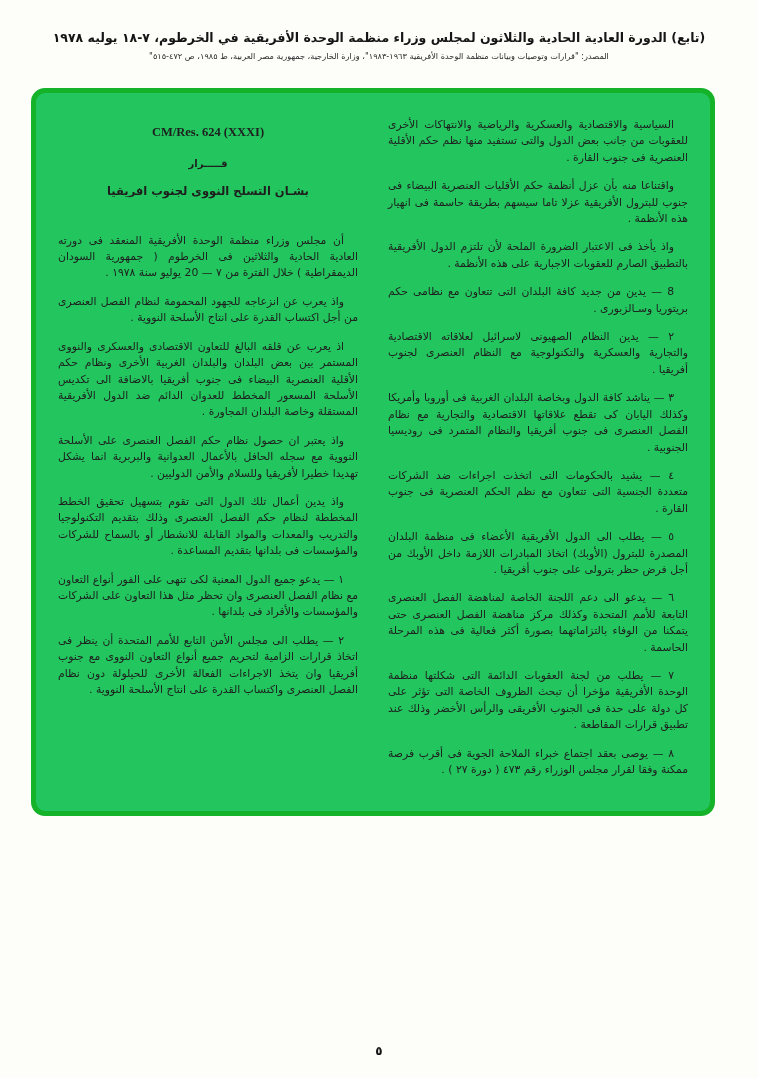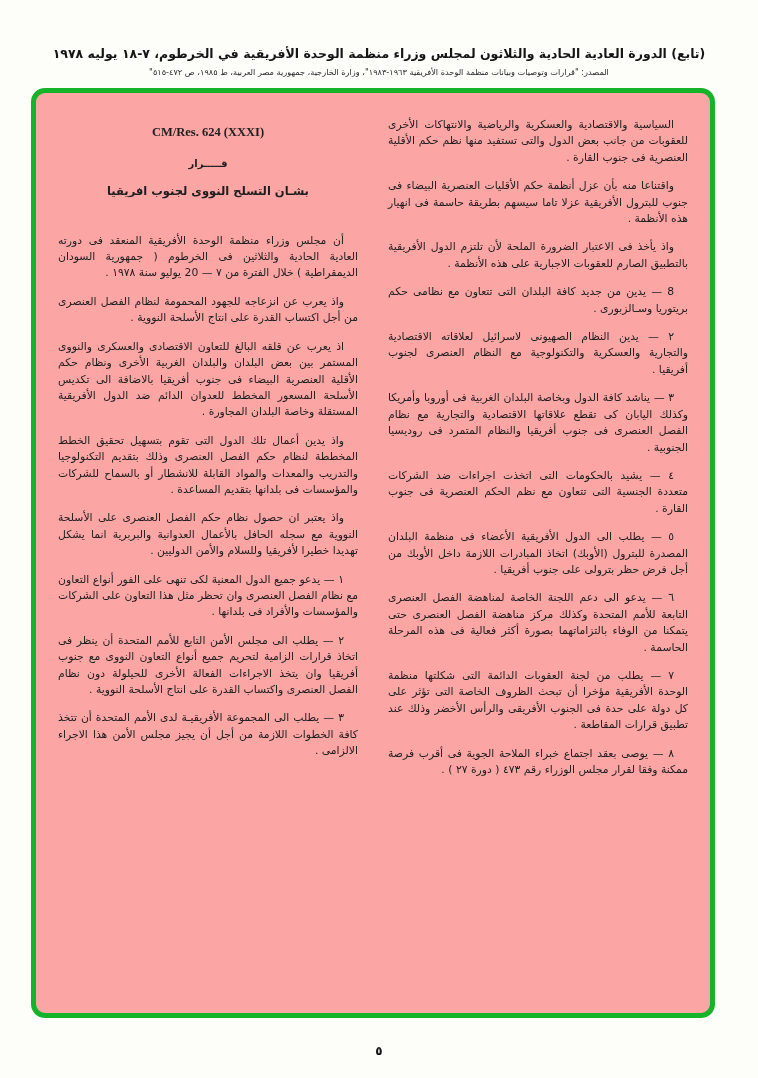--- a/index.html
+++ b/index.html
@@ -9,42 +9,42 @@
     font-family:"DejaVu Sans",sans-serif;
     color:#1e1e1e;
     overflow:hidden;
   }
   .page{
     position:relative;
     width:758px;height:1078px;
     background:#fdfdfa;
   }
   .hdr{
-    padding-top:46px;
+    padding-top:30px;
     text-align:center;
     direction:rtl;
   }
   .hdr-line1{
     font-size:12.5px;
     font-weight:bold;
     letter-spacing:0;
     color:#151515;
   }
   .hdr-line2{
     margin-top:6px;
     font-size:8.2px;
     color:#2a2a2a;
   }
   .frame{
     position:absolute;
     left:31px; top:88px;
-    width:684px; height:930px;
+    width:684px; height:728px;
     border:5px solid #15b329;
     border-radius:14px;
-    background:#fca5a5;
+    background:#22c55e;
     box-sizing:border-box;
     padding:24px 22px 18px 22px;
   }
   .cols{
     direction:rtl;
     display:flex;
     gap:30px;
     height:100%;
   }
   .col{
@@ -118,25 +118,24 @@
         <p class="para">٨ — يوصى بعقد اجتماع خبراء الملاحة الجوية فى أقرب فرصة ممكنة وفقا لقرار مجلس الوزراء رقم ٤٧٣ ( دورة ٢٧ ) .</p>
       </div>
 
       <div class="col">
         <div class="ref">CM/Res. 624 (XXXI)</div>
         <div class="title-word">قـــــرار</div>
         <div class="subtitle">بشـان التسلح النووى لجنوب افريقيا</div>
         <p class="para">أن مجلس وزراء منظمة الوحدة الأفريقية المنعقد فى دورته العادية الحادية والثلاثين فى الخرطوم ( جمهورية السودان الديمقراطية ) خلال الفترة من ٧ — 20 يوليو سنة ١٩٧٨ .</p>
         <p class="para">واذ يعرب عن انزعاجه للجهود المحمومة لنظام الفصل العنصرى من أجل اكتساب القدرة على انتاج الأسلحة النووية .</p>
         <p class="para">اذ يعرب عن قلقه البالغ للتعاون الاقتصادى والعسكرى والنووى المستمر بين بعض البلدان والبلدان الغربية الأخرى ونظام حكم الأقلية العنصرية البيضاء فى جنوب أفريقيا بالاضافة الى تكديس الأسلحة المسعور المخطط للعدوان الدائم ضد الدول الأفريقية المستقلة وخاصة البلدان المجاورة .</p>
+        <p class="para">واذ يعتبر ان حصول نظام حكم الفصل العنصرى على الأسلحة النووية مع سجله الحافل بالأعمال العدوانية والبربرية انما يشكل تهديدا خطيرا لأفريقيا وللسلام والأمن الدوليين .</p>
         <p class="para">واذ يدين أعمال تلك الدول التى تقوم بتسهيل تحقيق الخطط المخططة لنظام حكم الفصل العنصرى وذلك بتقديم التكنولوجيا والتدريب والمعدات والمواد القابلة للانشطار أو بالسماح للشركات والمؤسسات فى بلدانها بتقديم المساعدة .</p>
-        <p class="para">واذ يعتبر ان حصول نظام حكم الفصل العنصرى على الأسلحة النووية مع سجله الحافل بالأعمال العدوانية والبربرية انما يشكل تهديدا خطيرا لأفريقيا وللسلام والأمن الدوليين .</p>
         <p class="para">١ — يدعو جميع الدول المعنية لكى تنهى على الفور أنواع التعاون مع نظام الفصل العنصرى وان تحظر مثل هذا التعاون على الشركات والمؤسسات والأفراد فى بلدانها .</p>
         <p class="para">٢ — يطلب الى مجلس الأمن التابع للأمم المتحدة أن ينظر فى اتخاذ قرارات الزامية لتحريم جميع أنواع التعاون النووى مع جنوب أفريقيا وان يتخذ الاجراءات الفعالة الأخرى للحيلولة دون نظام الفصل العنصرى واكتساب القدرة على انتاج الأسلحة النووية .</p>
-        <p class="para">٣ — يطلب الى المجموعة الأفريقيـة لدى الأمم المتحدة أن تتخذ كافة الخطوات اللازمة من أجل أن يجيز مجلس الأمن هذا الاجراء الالزامى .</p>
       </div>
 
     </div>
   </div>
 
   <div class="pagenum">٥</div>
 
 </div>
 
 </body></html>

